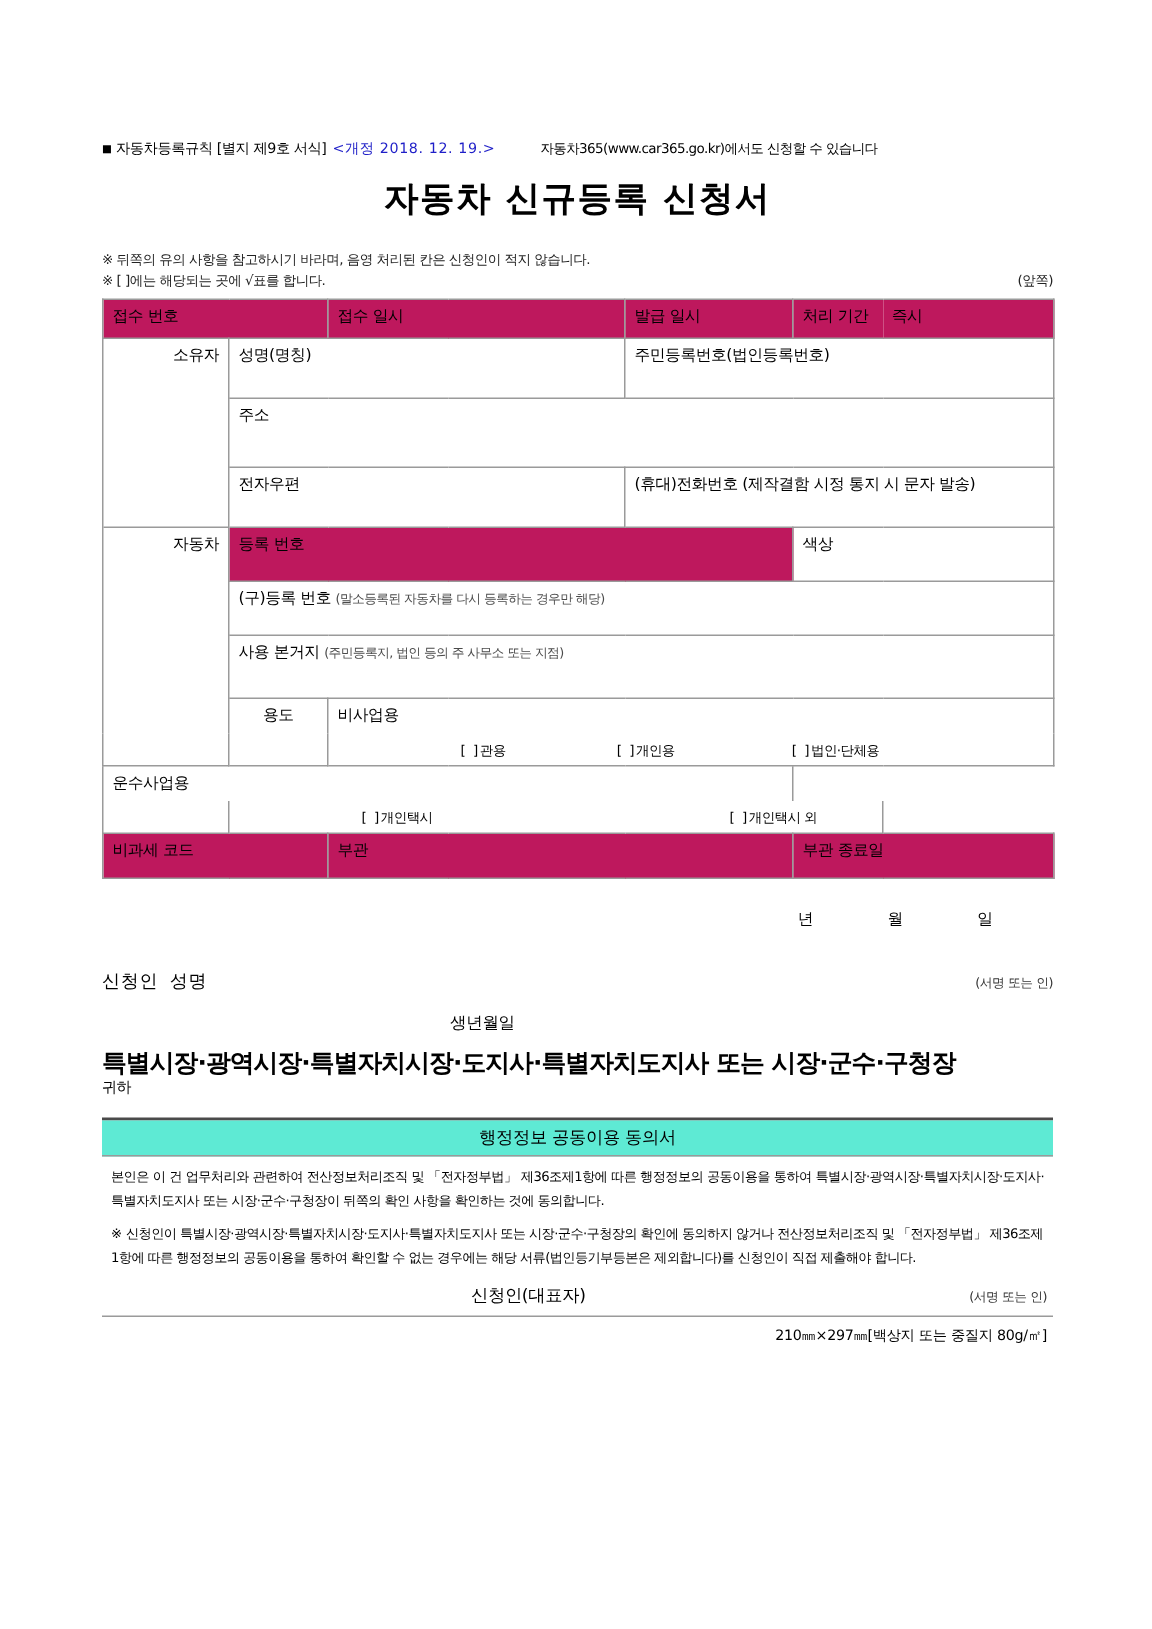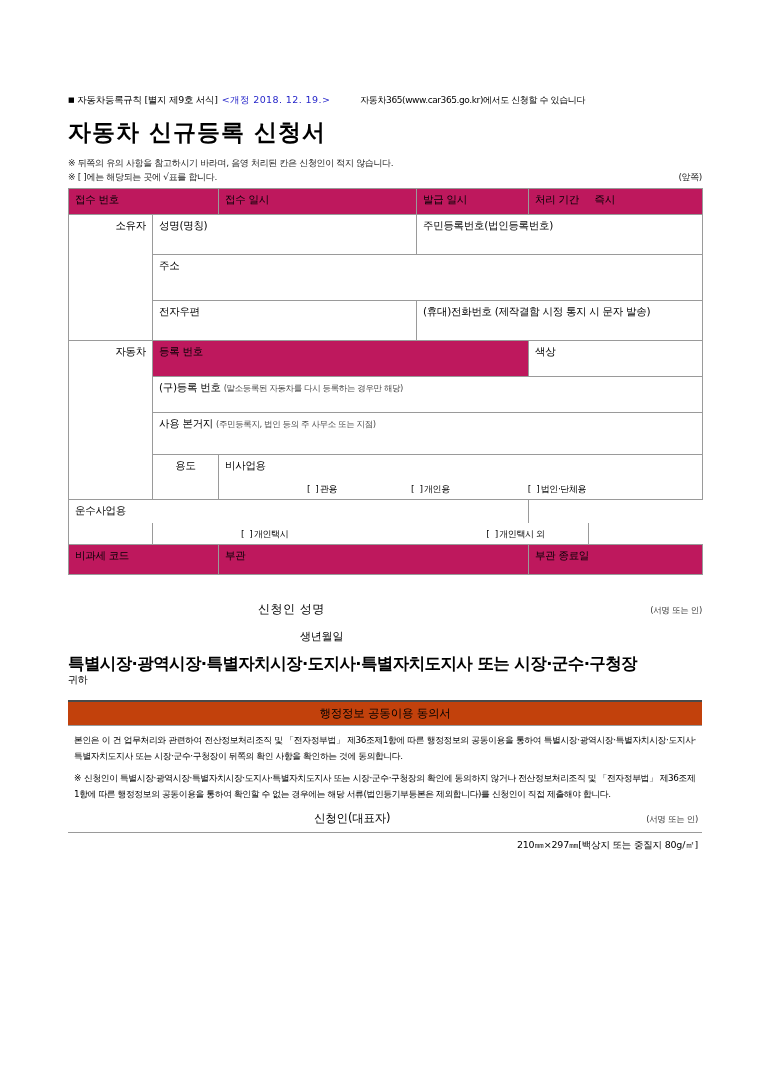--- a/index.html
+++ b/index.html
@@ -39,25 +39,26 @@
   .hdr-left { letter-spacing: -0.3px; }
   .hdr-bullet { font-size: 7px; vertical-align: middle; margin-right: 3px; }
   .hdr-rev { color: #1f1fc8; margin-left: 4px; letter-spacing: 0.4px; }
   .hdr-right {
     margin-left: 30px;
     font-size: 9px;
     letter-spacing: -0.4px;
   }
 
   .doc-title {
+    text-align: center;
     font-size: 23px;
     font-weight: bold;
     letter-spacing: 1px;
     margin-top: 11px;
-    margin-bottom: 9px;
+    margin-bottom: 20px;
   }
 
   .notice {
     font-size: 9px;
     line-height: 1.55;
     letter-spacing: -0.35px;
     color: #222;
   }
   .notice-row {
     display: flex;
@@ -126,23 +127,23 @@
     padding-right: 34px;
   }
   .date-line span { margin-left: 34px; }
 
   .applicant-row {
     display: flex;
     align-items: baseline;
     margin-top: 26px;
   }
   .applicant-name {
-    margin-left: 190px;
     font-size: 12px;
     letter-spacing: 0.5px;
+    font-family: Liberation Mono, monospace;
   }
   .seal {
     margin-left: auto;
     font-size: 8.5px;
     color: #333;
     letter-spacing: -0.3px;
   }
   .birth-line {
     margin-left: 232px;
     font-size: 11px;
@@ -162,21 +163,21 @@
     letter-spacing: -0.3px;
   }
 
   
   .consent-wrap {
     margin-top: 13px;
     border-top: 2px solid #4a4a4a;
     border-bottom: 1px solid #9a9a9a;
   }
   .consent-title {
-    background: #c2410c;
+    background: #5eead4;
     text-align: center;
     font-size: 11.5px;
     padding: 4px 0 4px 0;
     letter-spacing: -0.2px;
     border-bottom: 1px solid #9a9a9a;
   }
   .consent-body {
     font-size: 8.8px;
     line-height: 1.75;
     letter-spacing: -0.4px;
@@ -322,20 +323,25 @@
 
       <tr class="edge-bot row-h-tax">
         <td class="shade" colspan="2">비과세 코드</td>
         <td class="shade" colspan="3">부관</td>
         <td class="shade" colspan="2">부관 종료일</td>
       </tr>
     </tbody>
       </table>
 
 
+    <div class="date-line">
+      <span>년</span>
+      <span>월</span>
+      <span>일</span>
+    </div>
 
     <div class="applicant-row">
       <span class="applicant-name">신청인  성명</span>
       <span class="seal">(서명 또는 인)</span>
     </div>
 
     <div class="birth-line">생년월일</div>
 
     <div class="authority">특별시장·광역시장·특별자치시장·도지사·특별자치도지사 또는 시장·군수·구청장</div>
     <div class="authority-sub">귀하</div>

